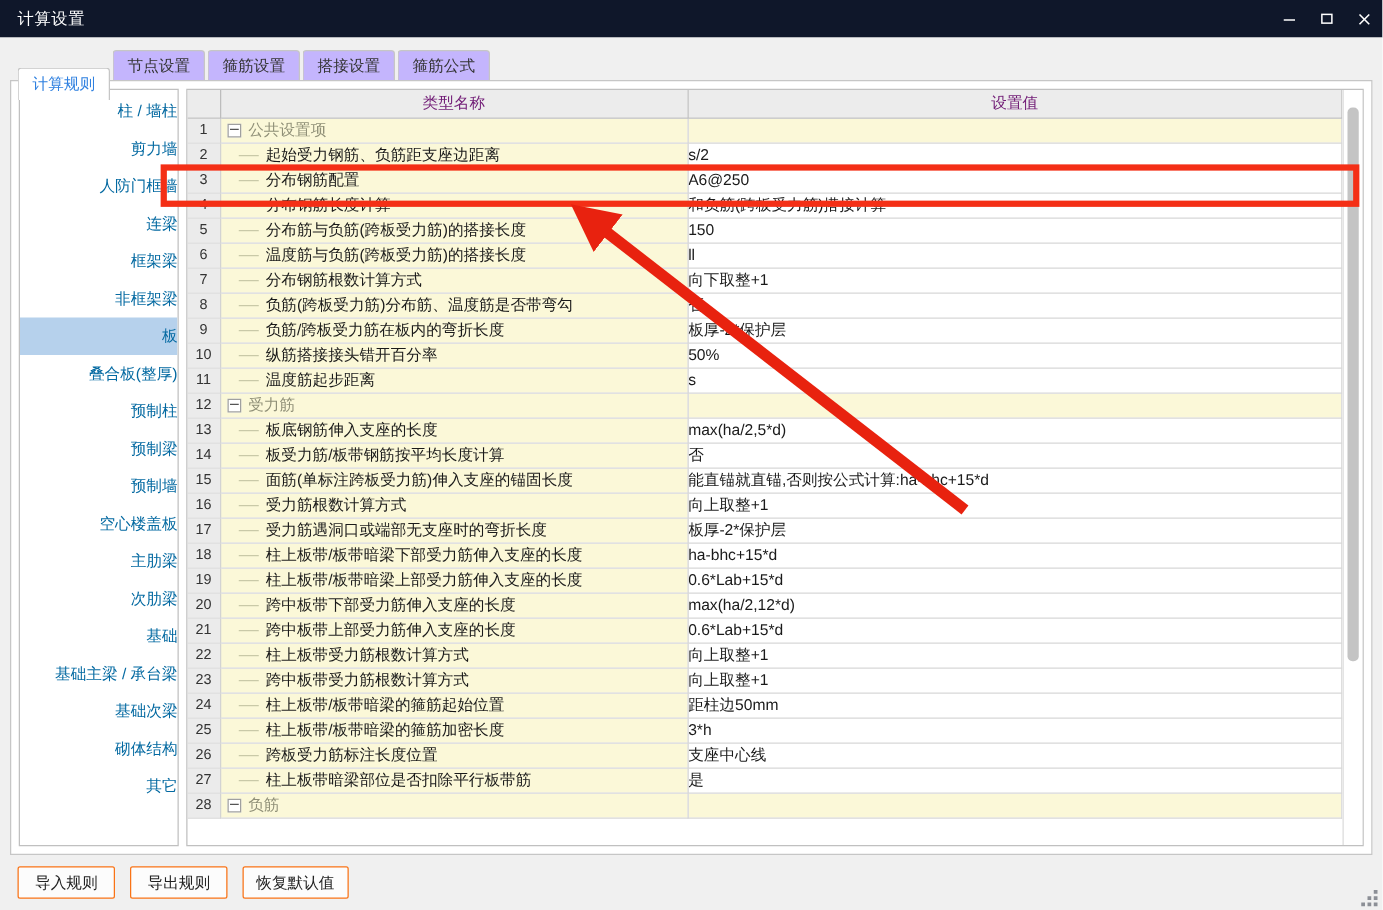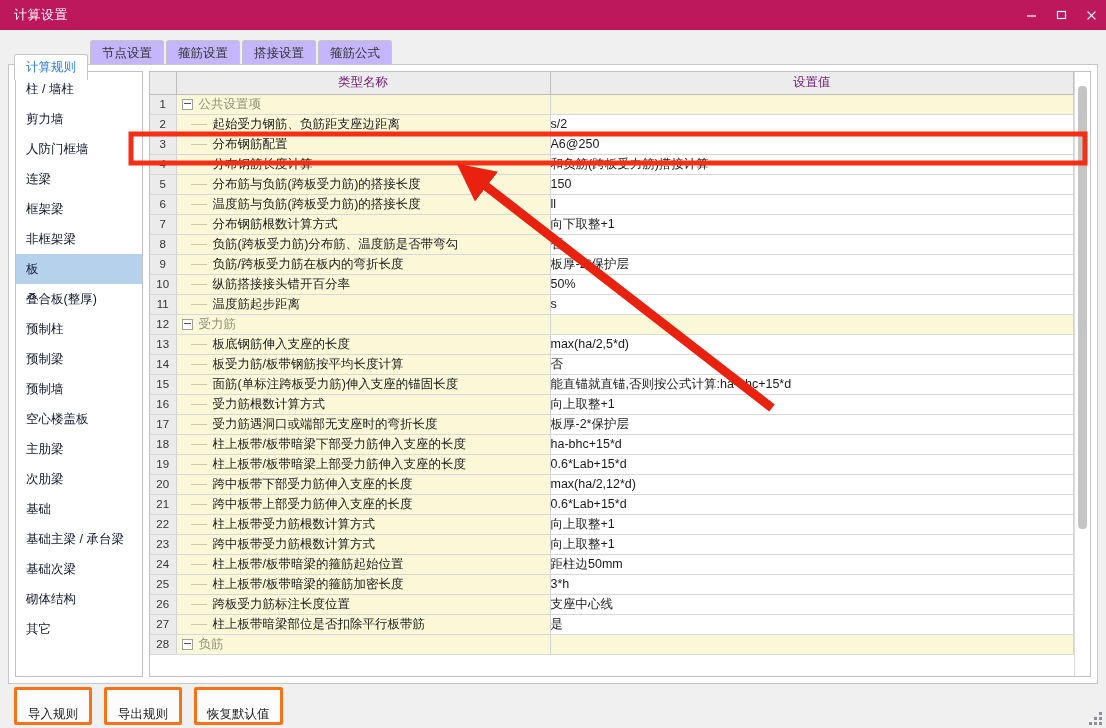--- a/index.html
+++ b/index.html
@@ -14,21 +14,21 @@
     width: 1106px; height: 728px;
     background: #f0f0f0;
     box-sizing: border-box;
     display: flex;
     flex-direction: column;
   }
 
   
   .titlebar {
     height: 30px;
-    background: #be185d;
+    background: #0f172a;
     display: flex;
     align-items: center;
     flex: 0 0 auto;
     position: relative;
   }
   .titlebar-title {
     color: #ffffff;
     font-size: 13px;
     margin-left: 14px;
     letter-spacing: 0.5px;
@@ -122,24 +122,25 @@
     background: #ffffff;
     box-sizing: border-box;
     overflow: hidden;
     padding-top: 2px;
   }
   .side-item {
     height: 30px;
     line-height: 30px;
     padding-left: 10px;
     font-size: 12.5px;
-    color: #0f172a;
+    color: #0369a1;
     white-space: nowrap;
     user-select: none;
     box-sizing: border-box;
+    text-align: right;
   }
   .side-item.selected {
     background: #b6d1ec;
   }
 
   
   .table-wrap {
     flex: 1 1 auto;
     border: 1px solid #c0c0c0;
     box-sizing: border-box;
@@ -252,27 +253,27 @@
     display: flex;
     align-items: center;
     padding-left: 14px;
     gap: 12px;
     position: relative;
   }
   .fbtn {
     min-width: 78px;
     height: 26px;
     background: #fcfcfc;
-    border: 3px solid #f97316;
+    border: 1px solid #f97316;
     border-radius: 2px;
     font-size: 12.5px;
     color: #222;
     font-family: Liberation Mono, monospace;
     cursor: pointer;
-    padding: 16px 10px;
+    padding: 4px 10px;
   }
   .grip {
     position: absolute;
     right: 4px; bottom: 3px;
     width: 13px; height: 13px;
   }
   .grip i {
     position: absolute;
     width: 3px; height: 3px;
     background: #8c8f96;

